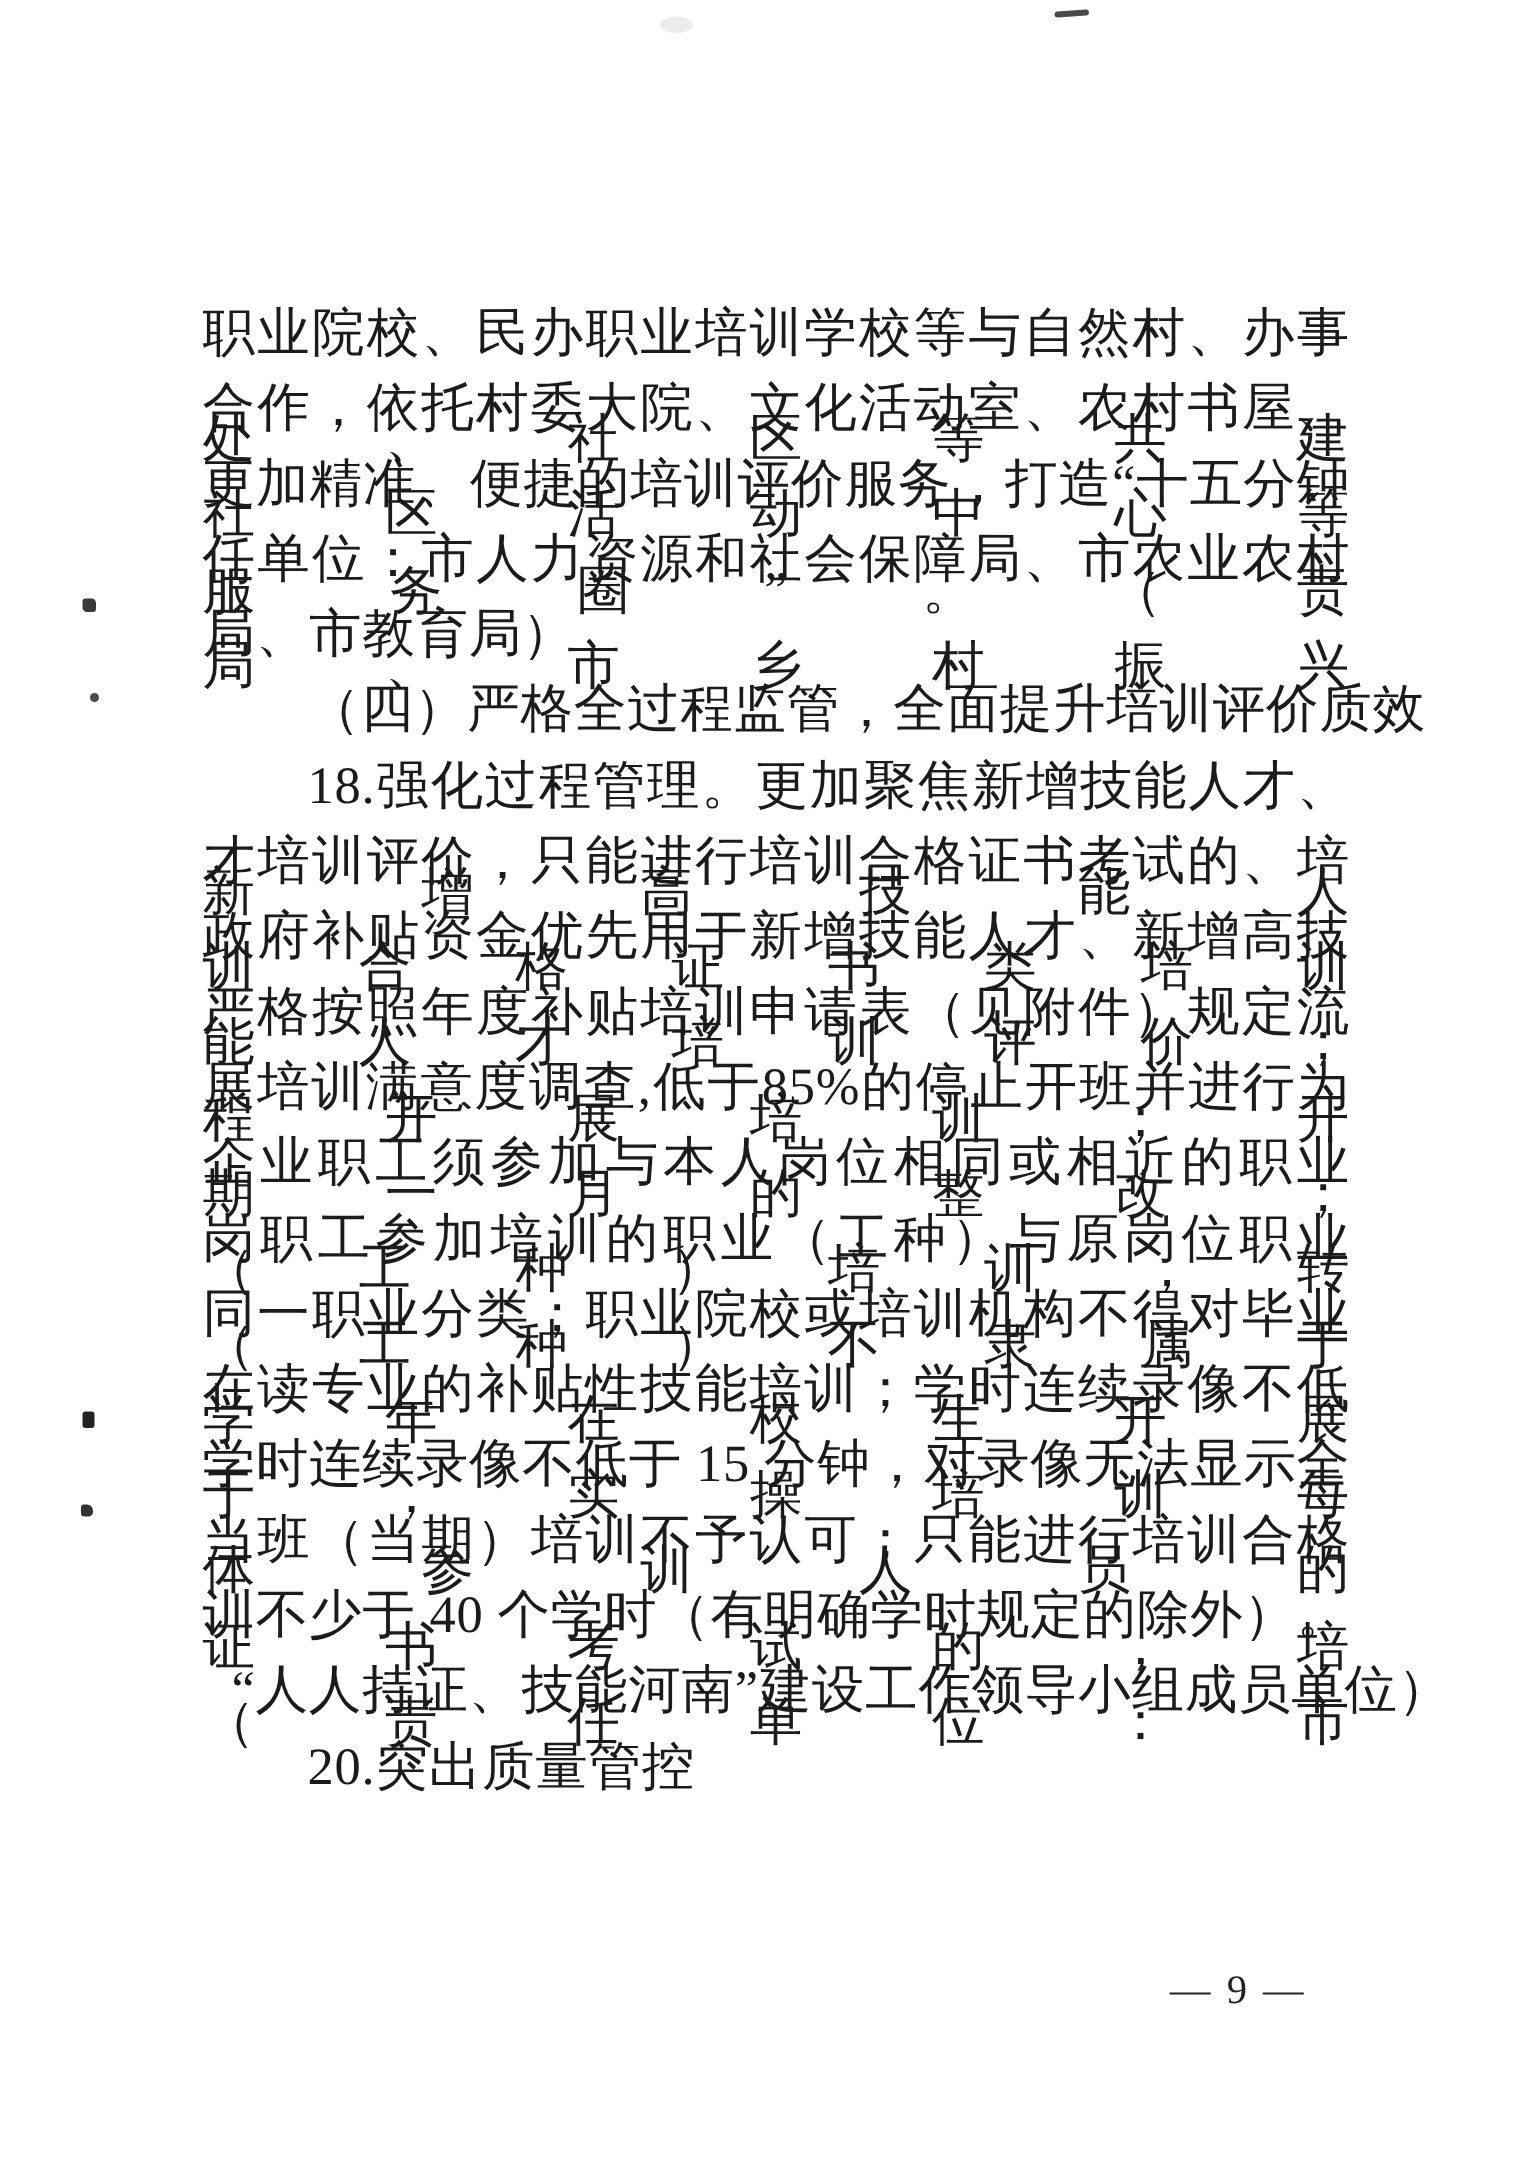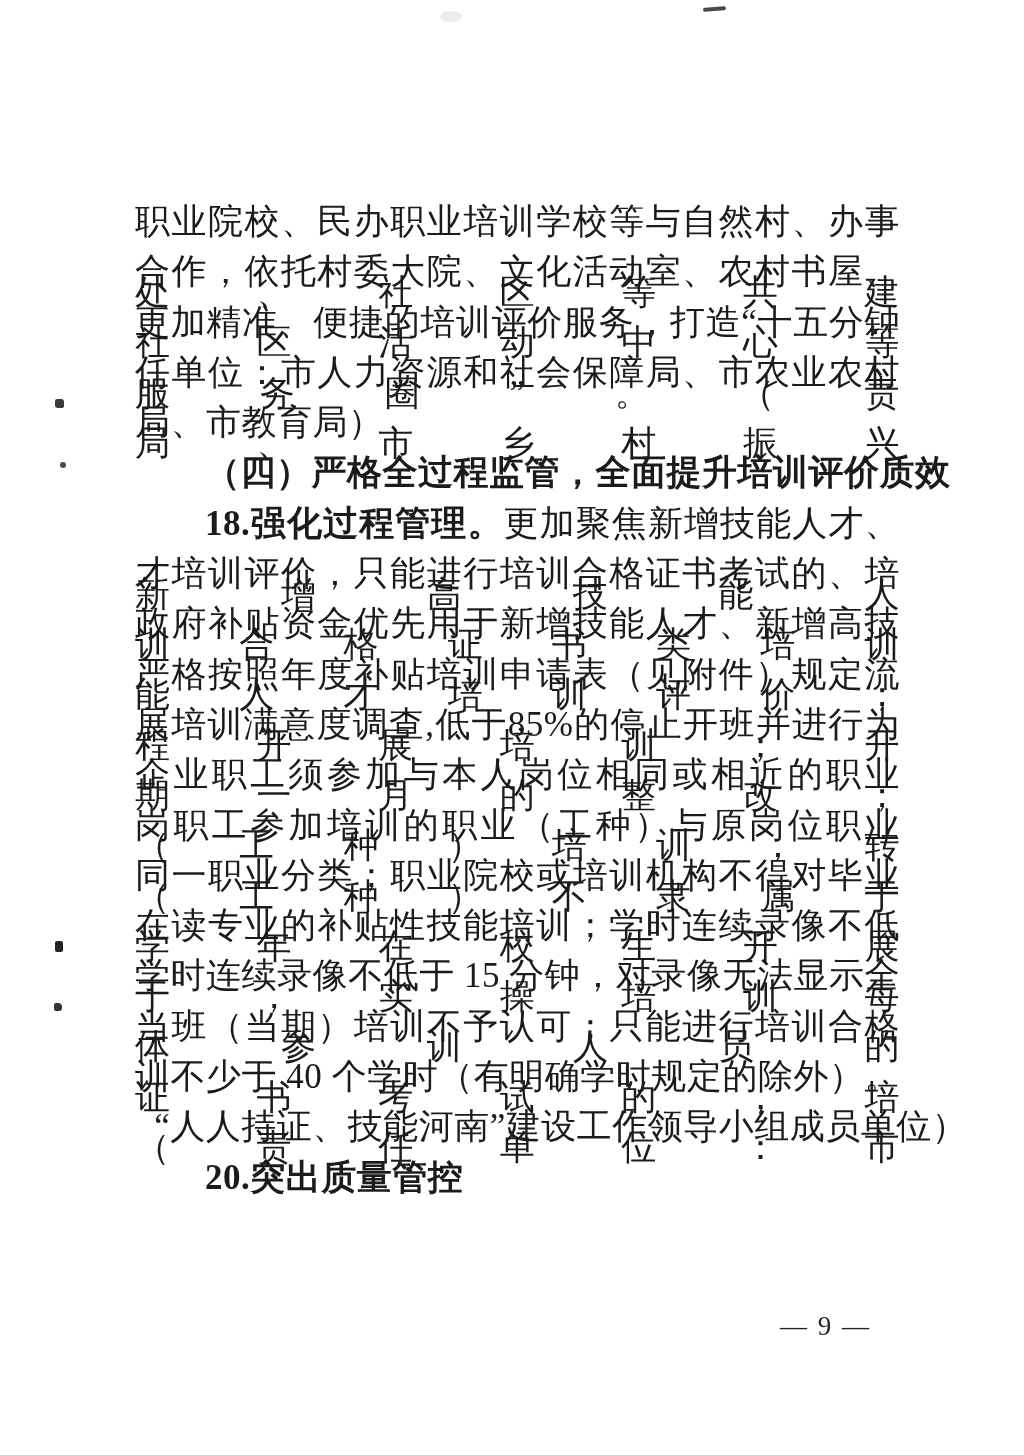--- a/index.html
+++ b/index.html
@@ -61,21 +61,21 @@
     white-space: nowrap;
   }
   .line.justify {
     white-space: normal;
     text-align: justify;
     text-align-last: justify;
     text-justify: inter-character;
   }
   .line.indent { text-indent: 2em; }
   .line.small-indent { text-indent: 0.55em; text-align: center; }
-  .line .lead-bold { font-weight: 700; }
+  .line .lead-bold { font-weight: 400; }
   .line.bold-line { font-weight: 700; }
 
   .page-number {
     position: absolute;
     left: 780px;
     top: 1311px;
     font-size: 27px;
     letter-spacing: 2px;
     color: #222222;
     white-space: nowrap;

